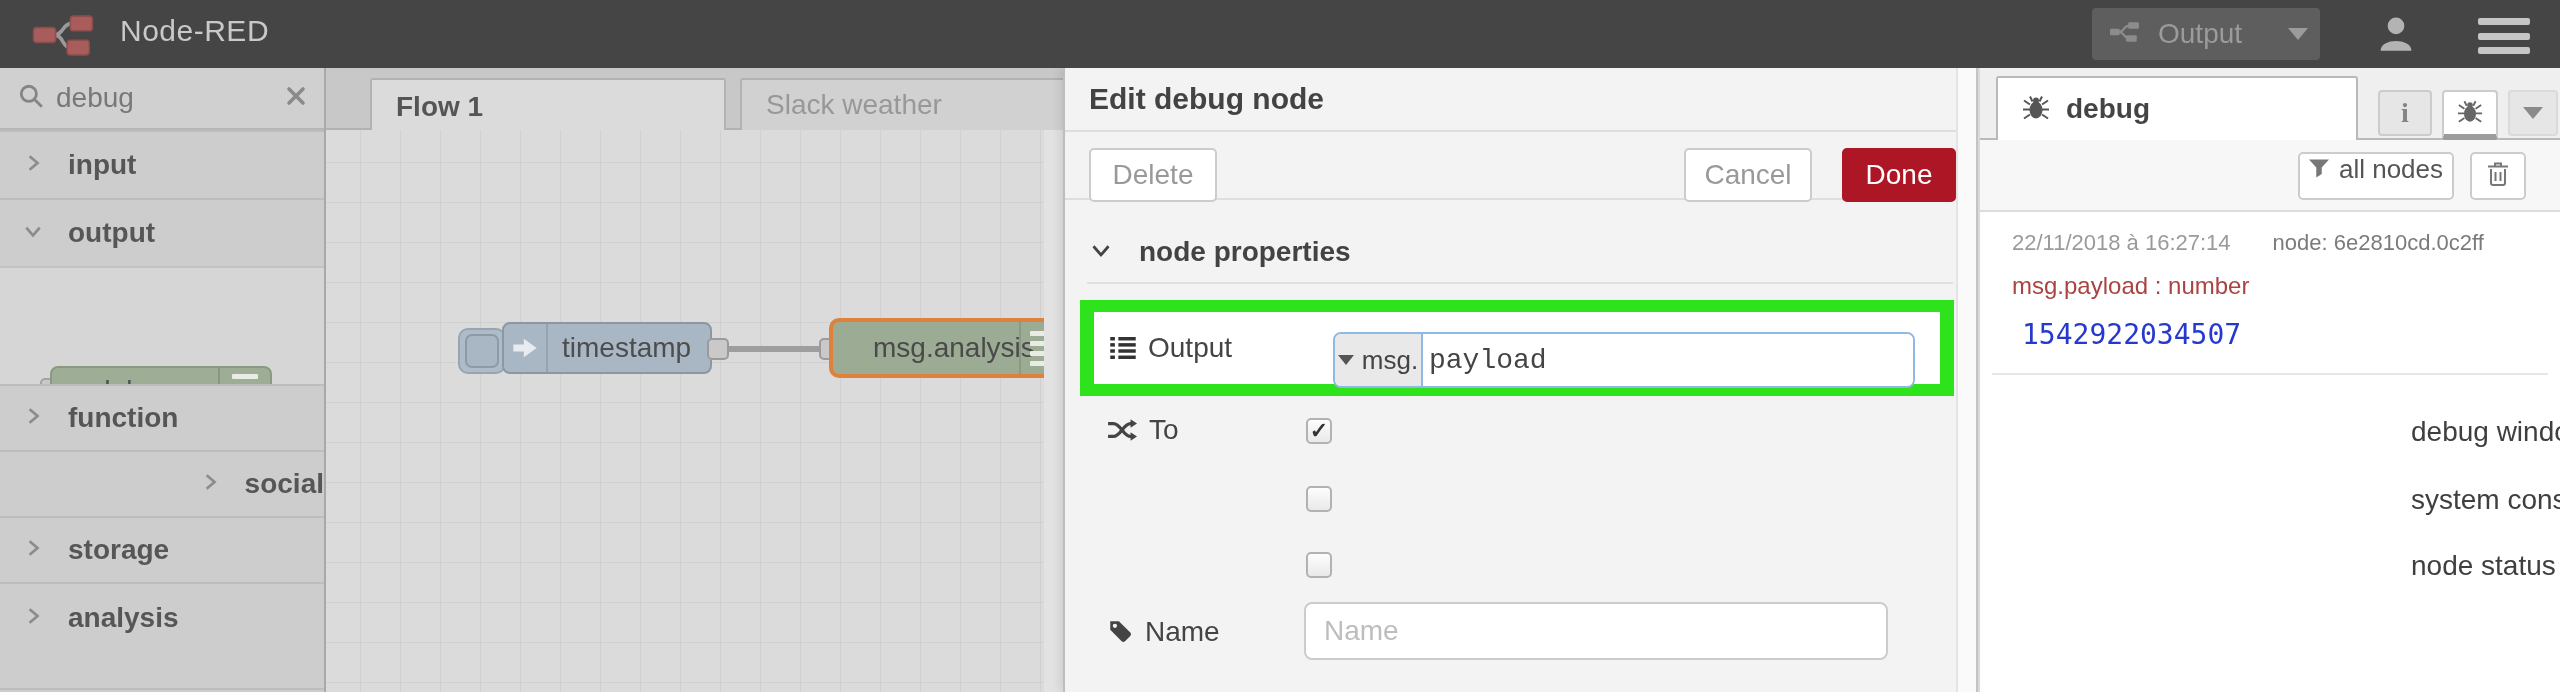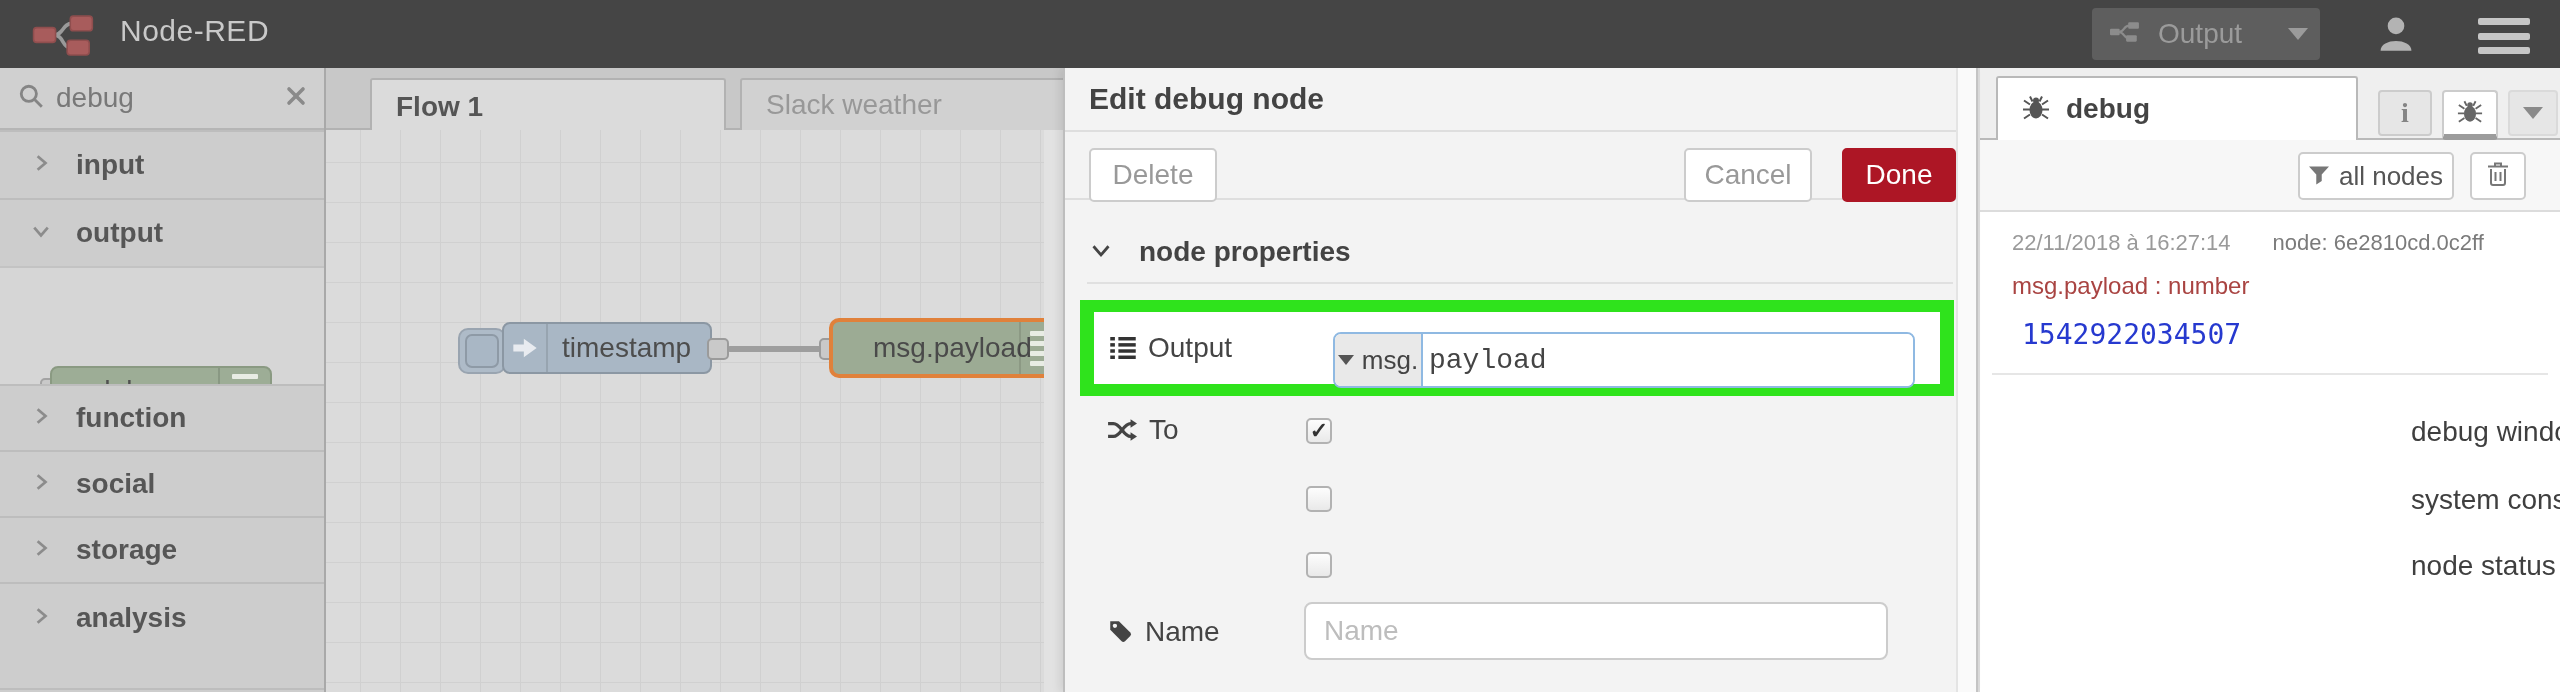--- a/index.html
+++ b/index.html
@@ -18,21 +18,21 @@
   .caret { width:0; height:0; border-left:10px solid transparent; border-right:10px solid transparent; border-top:12px solid #9b9b9b; }
   .deploy-caret { margin-left:20px; }
   .user-btn { left:2366px; top:12px; width:60px; height:46px; display:flex; align-items:center; justify-content:center; }
   .menu-btn { left:2478px; top:16px; width:52px; height:40px; display:flex; flex-direction:column; justify-content:space-between; padding:2px 0; }
   .menu-bar { height:7px; background:#c6c6c6; border-radius:2px; }
 
   
   .palette { left:0; top:68px; width:326px; height:624px; background:#cdcdcd; border-right:2px solid #a9a9a9; z-index:2; }
   .search-row { position:absolute; left:0; top:0; width:100%; height:62px; border-bottom:2px solid #b5b5b5; display:flex; align-items:center; padding:0 18px; background:#d0d0d0; }
   .search-input { flex:1; border:none; outline:none; background:transparent; font-size:28px; color:#787878; margin-left:12px; font-family:"Liberation Sans",sans-serif; min-width:0; }
-  .cat { position:absolute; left:0; width:100%; display:flex; align-items:center; padding-left:32px; border-top:2px solid #bdbdbd; background:#cdcdcd; }
+  .cat { position:absolute; left:0; width:100%; display:flex; align-items:center; padding-left:24px; border-top:2px solid #bdbdbd; background:#cdcdcd; }
   .cat-label { font-size:28px; font-weight:bold; color:#565656; margin-left:26px; }
   .cat-content { position:absolute; left:0; width:100%; background:#d6d6d6; border-top:2px solid #c3c3c3; }
   .pal-node { position:absolute; left:50px; width:222px; height:50px; background:#9dad96; border:2px solid #8a9a82; border-radius:8px; }
   .pal-node-label { position:absolute; left:0; top:0; width:164px; height:100%; display:flex; align-items:center; justify-content:center; font-size:28px; color:#515151; }
   .pal-port { position:absolute; left:40px; width:22px; height:26px; background:#c9c9c9; border:2px solid #a3a3a3; border-radius:5px; }
   .node-badge { position:absolute; right:0; top:0; width:52px; height:100%; border-left:2px solid rgba(0,0,0,0.12); display:flex; flex-direction:column; align-items:center; justify-content:center; gap:5px; }
   .badge-bar { width:26px; height:5px; background:#e8ece4; border-radius:1px; }
 
   
   .tabbar { left:326px; top:68px; width:737px; height:62px; background:#c8c8c8; border-bottom:2px solid #b2b2b2; z-index:1; }
@@ -92,21 +92,21 @@
   .sidebar { left:1980px; top:68px; width:580px; height:624px; background:#ffffff; z-index:9; }
   .sb-header { position:absolute; left:0; top:0; width:100%; height:72px; background:#efefef; border-bottom:2px solid #b9b9b9; }
   .sb-tab { position:absolute; left:16px; top:8px; width:362px; height:64px; background:#ffffff; border:2px solid #b9b9b9; border-bottom:none; border-radius:3px 3px 0 0; display:flex; align-items:center; padding-left:24px; gap:16px; z-index:2; }
   .sb-tab-label { font-size:28px; font-weight:bold; color:#444; }
   .sb-mini-btn { position:absolute; top:22px; height:46px; border-radius:4px; display:flex; align-items:center; justify-content:center; }
   .sb-btn-info { left:398px; width:54px; background:#e6e6e6; border:2px solid #cccccc; font-family:"Liberation Serif",serif; font-size:28px; font-weight:bold; color:#858585; }
   .sb-btn-bug { left:462px; width:56px; height:50px; background:#ffffff; border:2px solid #cccccc; border-bottom:6px solid #9c9c9c; }
   .sb-btn-caret { left:528px; width:50px; background:#e6e6e6; border:2px solid #dadada; }
   .sb-btn-caret .caret { border-top-color:#8a8a8a; }
   .sb-toolbar { position:absolute; left:0; top:72px; width:100%; height:72px; background:#f7f7f7; border-bottom:2px solid #dcdcdc; }
-  .filter-btn { position:absolute; left:318px; top:12px; width:156px; height:48px; background:#fff; border:2px solid #cccccc; border-radius:5px; display:flex; align-items:center; justify-content:center; gap:10px; font-size:26px; color:#555; }
+  .filter-btn { position:absolute; left:318px; top:12px; width:156px; height:48px; background:#fff; border:2px solid #cccccc; border-radius:5px; display:flex; justify-content:center; gap:10px; font-size:26px; color:#555; }
   .trash-btn { position:absolute; left:490px; top:12px; width:56px; height:48px; background:#fff; border:2px solid #cccccc; border-radius:5px; display:flex; align-items:center; justify-content:center; }
   .msg { position:absolute; left:12px; top:146px; width:556px; border-bottom:2px solid #e6e6e6; padding:16px 0 22px 20px; }
   .msg-meta { font-size:22px; color:#9a9a9a; display:flex; gap:42px; }
   .msg-node-id { color:#7b7b7b; }
   .msg-prop { font-size:24px; color:#a94442; margin-top:16px; }
   .msg-value { font-family:"DejaVu Sans Mono",monospace; font-size:28px; color:#2639cf; margin-top:18px; padding-left:10px; }
 </style>
 </head>
 <body>
 
@@ -199,21 +199,21 @@
   </div>
 
   <div class="cat" style="top:316px; height:66px;">
     <span>
       <svg width="18" height="18" viewBox="0 0 16 16" fill="none" stroke="#8c8c8c" stroke-width="2.4">
           <polyline points="5,2 12,8 5,14"></polyline>
         </svg>
     </span>
     <span class="cat-label">function</span>
   </div>
-  <div class="cat" style="top:382px; height:66px;">
+  <div class="cat" style="top:382px; height:66px;justify-content:flex-end;">
     <span>
       <svg width="18" height="18" viewBox="0 0 16 16" fill="none" stroke="#8c8c8c" stroke-width="2.4">
           <polyline points="5,2 12,8 5,14"></polyline>
         </svg>
     </span>
     <span class="cat-label">social</span>
   </div>
   <div class="cat" style="top:448px; height:66px;">
     <span>
       <svg width="18" height="18" viewBox="0 0 16 16" fill="none" stroke="#8c8c8c" stroke-width="2.4">
@@ -259,21 +259,21 @@
     <svg width="28" height="28" viewBox="0 0 24 24">
         <path d="M2 9 h9 V4 l11 8 -11 8 v-5 H2 z" fill="#eef1f4" opacity="0.9"></path>
       </svg>
   </span>
   <span class="node-label">timestamp</span>
 </div>
 <div class="abs port" style="left:707px; top:338px;"></div>
 <div class="abs wire"></div>
 <div class="abs port" style="left:819px; top:338px;"></div>
 <div class="abs debug-node">
-  <span class="node-label">msg.payload</span>
+  <span class="node-label">msg.analysis</span>
   <span class="node-badge">
     <span class="badge-bar"></span>
       <span class="badge-bar"></span>
       <span class="badge-bar"></span>
       <span class="badge-bar"></span>
   </span>
 </div>
 
 <div class="abs tray">
   <div class="tray-titlebar">

